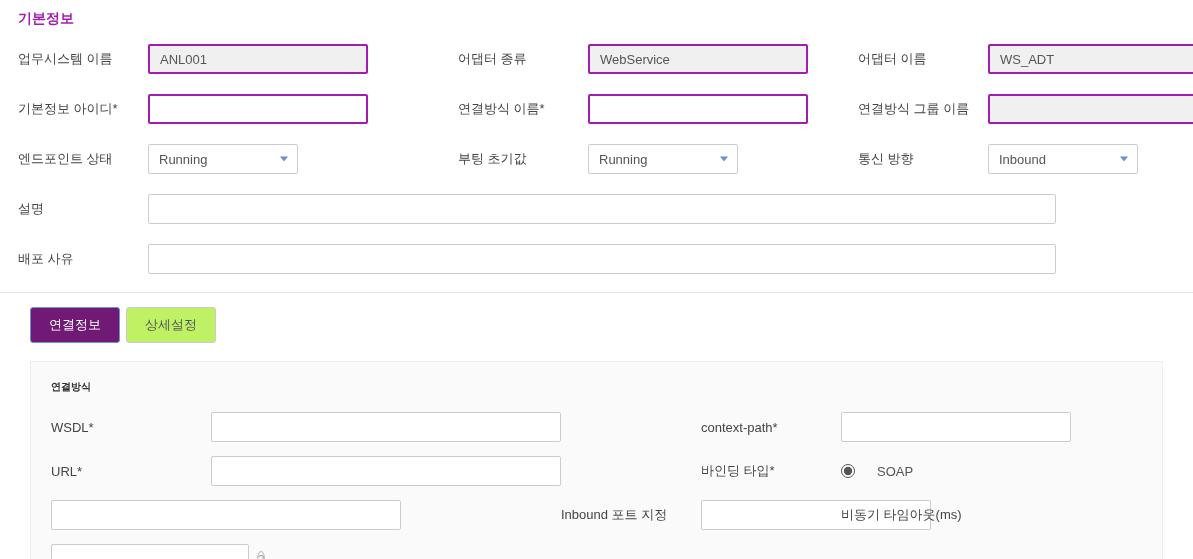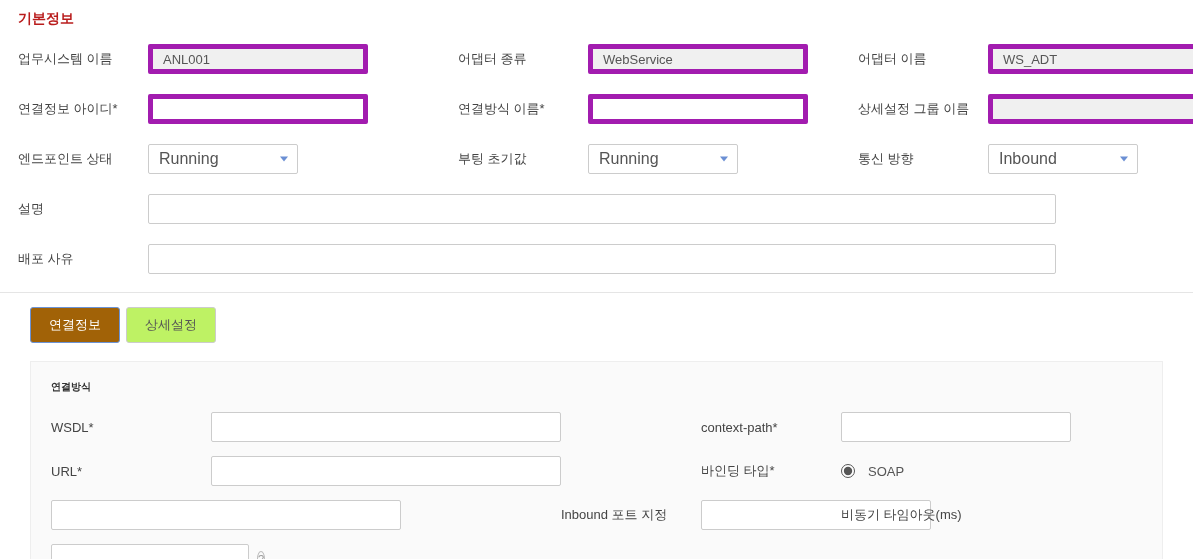--- a/index.html
+++ b/index.html
@@ -11,39 +11,39 @@
       font-family: "Malgun Gothic", "Segoe UI", Arial, sans-serif;
       font-size: 13px;
       color: #333;
       background: #fff;
       padding: 0;
       width: 1193px;
     }
     .section-title {
       font-size: 14px;
       font-weight: bold;
-      color: #b91c1c;
+      color: #a21caf;
       padding: 10px 18px 8px;
     }
     .form-grid {
       display: grid;
       grid-template-columns: 130px 230px 80px 130px 230px 40px 130px 230px;
       gap: 20px 0;
       align-items: center;
       padding: 8px 18px 18px;
     }
     .form-grid .spacer {
     }
     .label {
       color: #444;
       font-size: 13px;
     }
     .input-text {
       height: 30px;
-      border: 5px solid #a21caf;
+      border: 2px solid #a21caf;
       border-radius: 2px;
       padding: 0 10px;
       font-size: 13px;
       color: #555;
       width: 220px;
       background: #fff;
     }
     .input-text.readonly {
       background: #f0f0f0;
       color: #555;
@@ -52,21 +52,21 @@
       position: relative;
       width: 150px;
     }
     .select-wrap .select-display {
       height: 30px;
       border: 1px solid #ccc;
       border-radius: 2px;
       padding: 0 28px 0 10px;
       display: flex;
       align-items: center;
-      font-size: 16px;
+      font-size: 13px;
       color: #555;
       background: #fff;
       cursor: pointer;
     }
     .select-wrap .chevron {
       position: absolute;
       right: 10px;
       top: 50%;
       transform: translateY(-50%);
       width: 0;
@@ -99,21 +99,21 @@
     .tab {
       padding: 8px 18px;
       border: 1px solid #ccc;
       border-radius: 3px;
       font-size: 13px;
       cursor: pointer;
       background: #bef264;
       color: #555;
     }
     .tab.active {
-      background: #a16207;
+      background: #701a75;
       color: #fff;
       border-color: #6b93d6;
     }
     .sub-panel {
       background: #fafafa;
       border: 1px solid #eee;
       padding: 18px 20px 14px;
     }
     .sub-title {
       font-size: 10px;
@@ -135,21 +135,21 @@
       font-size: 13px;
       width: 350px;
       background: #fff;
     }
     .conn-input.narrow {
       width: 230px;
     }
     .radio-wrap {
       display: flex;
       align-items: flex-start;
-      gap: 13px;
+      gap: 22px;
     }
     .radio-wrap input[type="radio"] {
       width: 14px;
       height: 14px;
       accent-color: #555;
     }
     .radio-label {
       font-size: 13px;
       color: #555;
     }
@@ -180,29 +180,29 @@
   <div><input class="input-text readonly" readonly="" value="ANL001" style=""></div>
   <div class="spacer"></div>
 
   <div class="label">어댑터 종류</div>
   <div><input class="input-text readonly" readonly="" value="WebService" style=""></div>
   <div class="spacer"></div>
 
   <div class="label">어댑터 이름</div>
   <div><input class="input-text readonly" readonly="" value="WS_ADT" style=""></div>
 
-  <div class="label">연결정보 아이디*</div>
+  <div class="label">기본정보 아이디*</div>
   <div><input class="input-text" value="" style=""></div>
   <div class="spacer"></div>
 
   <div class="label">연결방식 이름*</div>
   <div><input class="input-text" value="" style=""></div>
   <div class="spacer"></div>
 
-  <div class="label">상세설정 그룹 이름</div>
+  <div class="label">연결방식 그룹 이름</div>
   <div><input class="input-text readonly" readonly="" value="" style=""></div>
 
   <div class="label">엔드포인트 상태</div>
   <div>
     <div class="select-wrap">
       <div class="select-display">Running</div>
       <div class="chevron"></div>
     </div>
   </div>
   <div class="spacer"></div>

